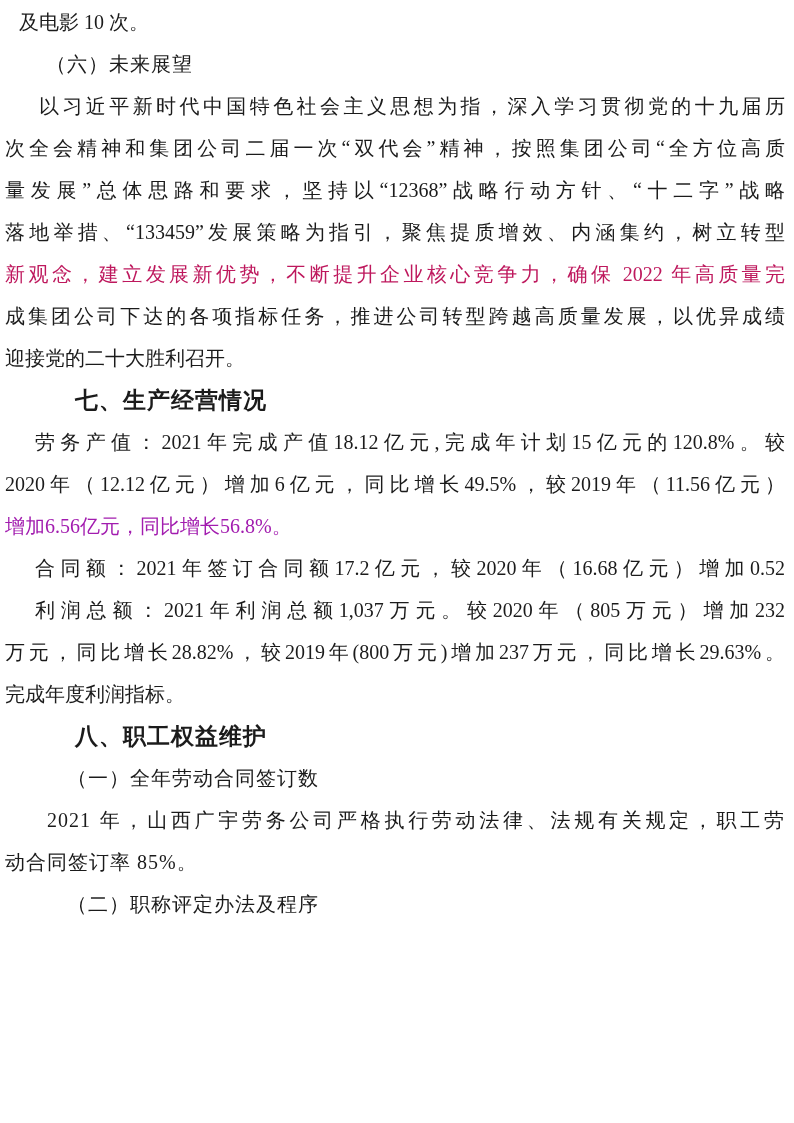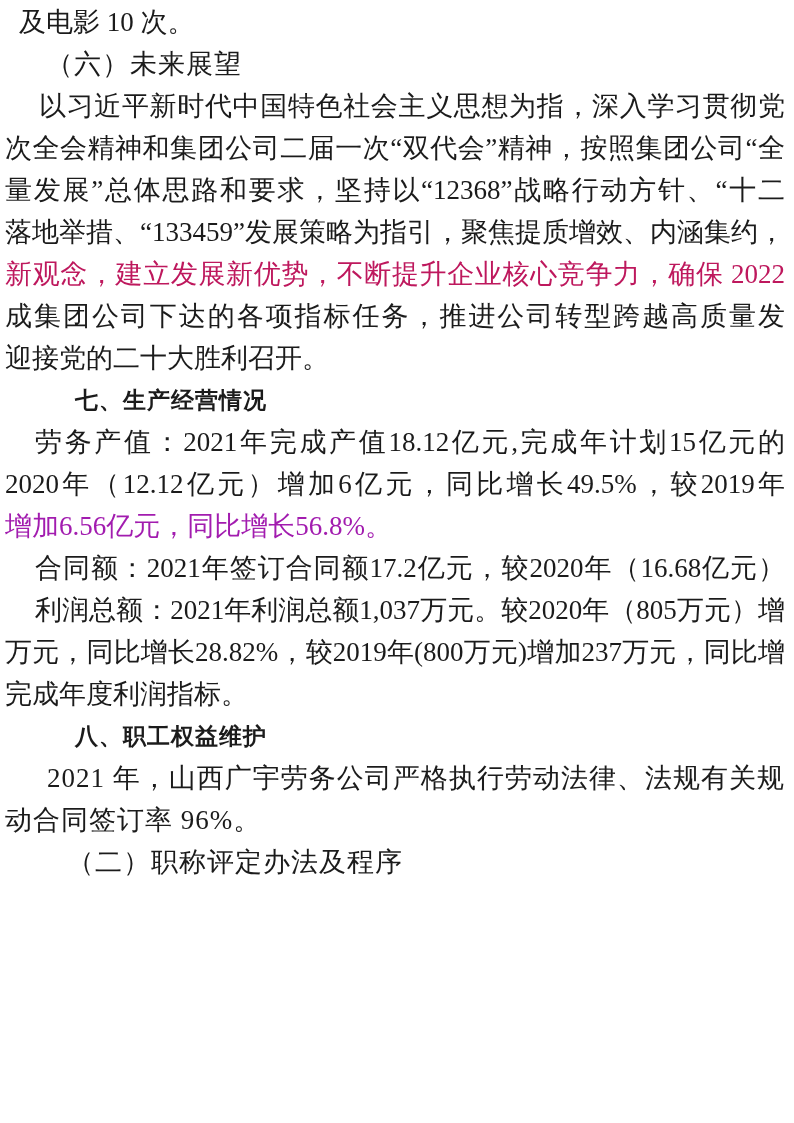--- a/index.html
+++ b/index.html
@@ -14,21 +14,21 @@
     font-family: "Liberation Serif", "DejaVu Serif", serif;
   }
   .page {
     box-sizing: border-box;
     width: 794px;
     height: 1123px;
     padding: 1px 9px 0 5px;
   }
   .block { margin: 0; }
   .line {
-    font-size: 27px;
+    font-size: 20px;
     line-height: 42px;
     height: 42px;
     color: #1b1b1b;
     white-space: normal;
     overflow: hidden;
   }
   
   .line.just {
     text-align: justify;
     text-align-last: justify;
@@ -78,19 +78,22 @@
     </div>
     <div class="block">
       <div class="line style-body just" style="padding-left: 30px; color: rgb(27, 27, 27);">利润总额：2021年利润总额1,037万元。较2020年（805万元）增加232</div>
       <div class="line style-body just" style="color: rgb(27, 27, 27);">万元，同比增长28.82%，较2019年(800万元)增加237万元，同比增长29.63%。</div>
       <div class="line style-body" style="color: rgb(27, 27, 27);">完成年度利润指标。</div>
     </div>
     <div class="block">
       <div class="line style-hei" style="padding-left: 70px; color: rgb(27, 27, 27);">八、职工权益维护</div>
     </div>
     <div class="block">
+      <div class="line style-kai" style="padding-left: 62px; color: rgb(27, 27, 27);">（一）全年劳动合同签订数</div>
+    </div>
+    <div class="block">
       <div class="line style-kai just" style="padding-left: 42px; color: rgb(27, 27, 27);">2021 年，山西广宇劳务公司严格执行劳动法律、法规有关规定，职工劳</div>
-      <div class="line style-kai" style="color: rgb(27, 27, 27);">动合同签订率 96%。</div>
+      <div class="line style-kai" style="color: rgb(27, 27, 27);">动合同签订率 85%。</div>
     </div>
     <div class="block">
       <div class="line style-kai" style="padding-left: 62px; color: rgb(27, 27, 27);">（二）职称评定办法及程序</div>
     </div>
   </main>
 
 </body></html>

